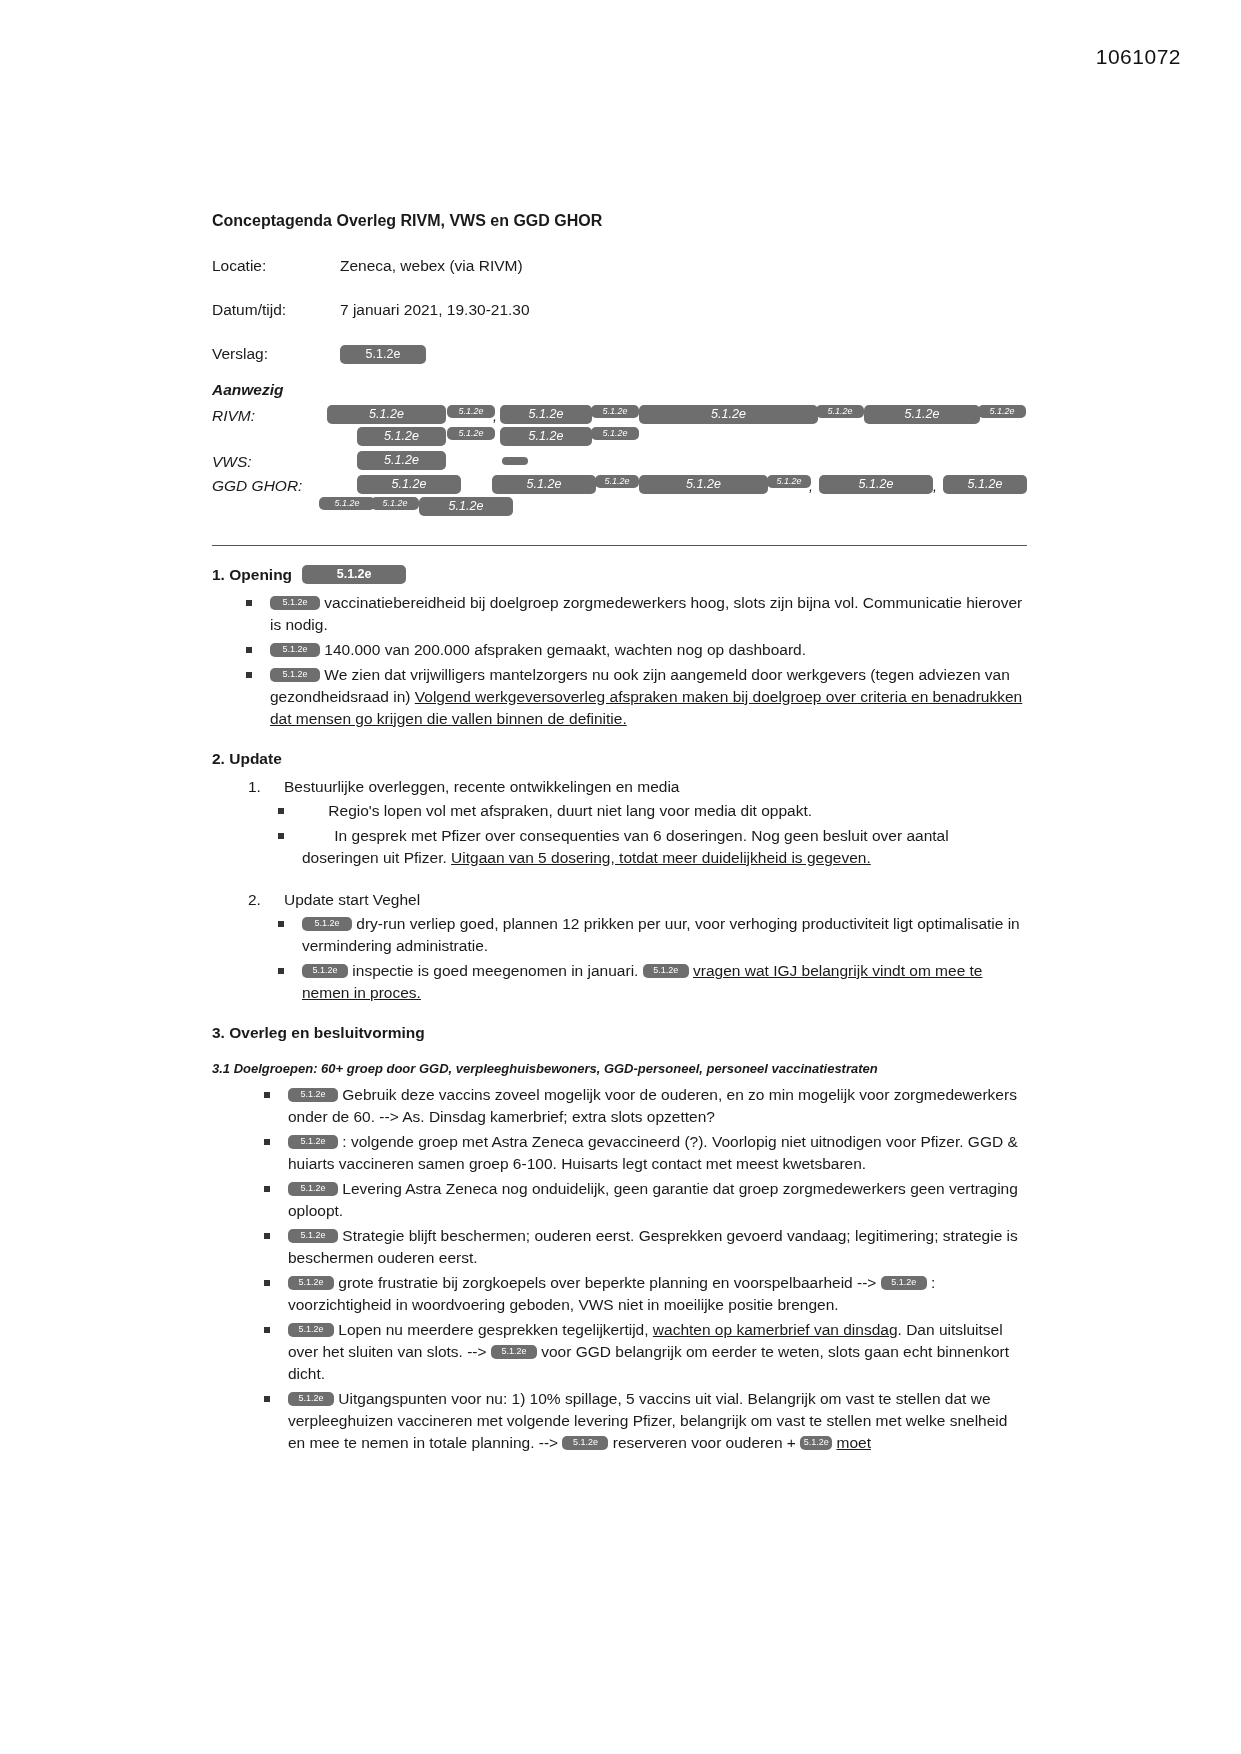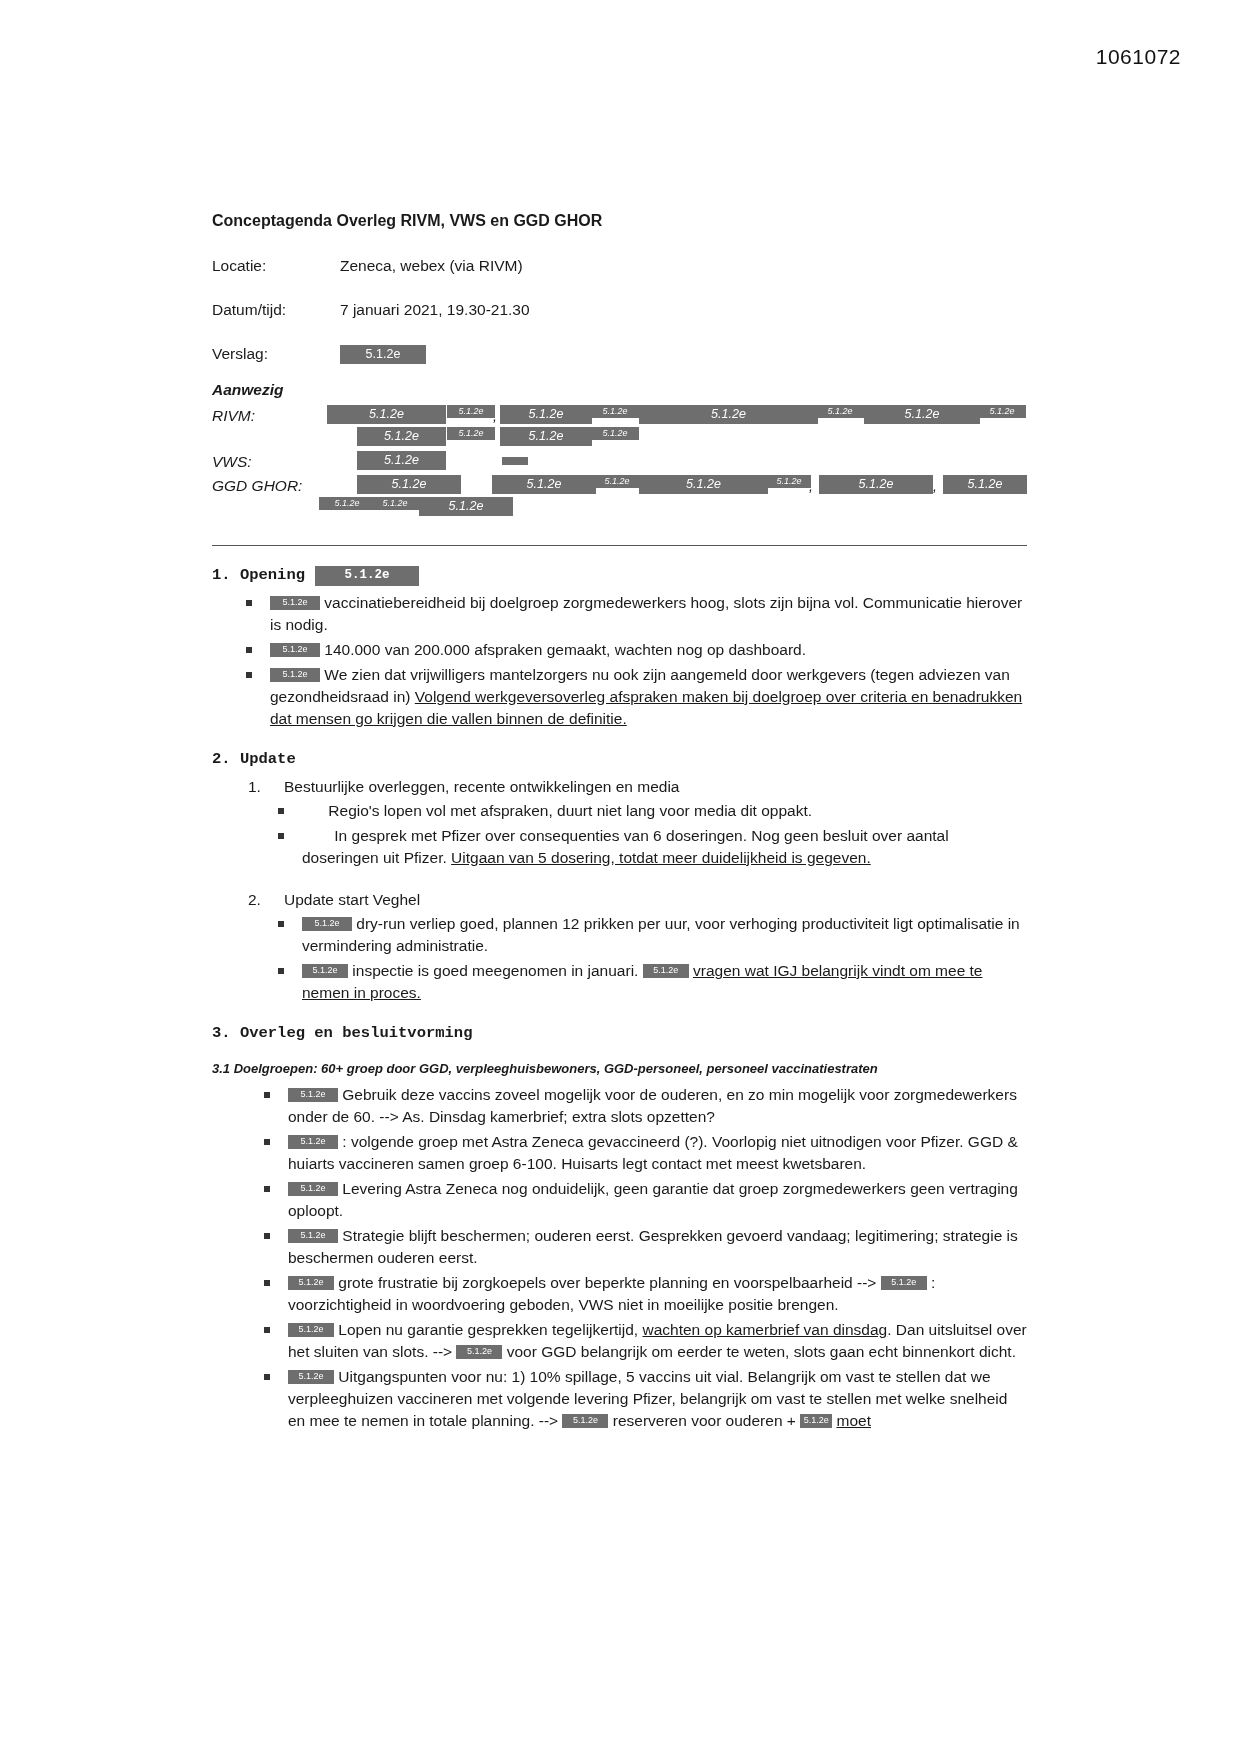--- a/index.html
+++ b/index.html
@@ -53,21 +53,21 @@
   }
   .redact {
     display: inline-block;
     background: #6e6e6e;
     color: #ffffff;
     font-size: 12.5px;
     text-align: center;
     line-height: 1.55;
     vertical-align: middle;
     padding: 0 2px;
-    border-radius: 0;
+    border-radius: 5px;
     overflow: hidden;
     white-space: nowrap;
   }
   .redact.sm {
     font-size: 9px;
     line-height: 1.5;
   }
   .redact.inline {
     font-size: 9px;
     padding: 0 3px;
@@ -110,23 +110,22 @@
     border: none;
     border-top: 1px solid #555;
     margin: 26px 0 18px 0;
     width: 100%;
   }
   h2.sec {
     font-size: 15.5px;
     font-weight: bold;
     margin: 18px 0 6px 0;
     display: flex;
-    align-items: flex-end;
+    align-items: center;
     gap: 10px;
-    font-family: Liberation Mono, monospace;
   }
   h3.subsec {
     font-size: 13px;
     font-style: italic;
     font-weight: bold;
     margin: 16px 0 6px 0;
   }
   ul.bullets {
     list-style: none;
     margin: 0 0 0 28px;
@@ -331,21 +330,21 @@
         <span>Strategie blijft beschermen; ouderen eerst. Gesprekken gevoerd vandaag; legitimering; strategie is beschermen ouderen eerst.</span>
       </li>
       <li>
         <span class="redact inline" style="width:40px;">5.1.2e</span>
         <span>grote frustratie bij zorgkoepels over beperkte planning en voorspelbaarheid --&gt;</span>
         <span class="redact inline" style="width:40px;">5.1.2e</span>
         <span>: voorzichtigheid in woordvoering geboden, VWS niet in moeilijke positie brengen.</span>
       </li>
       <li>
         <span class="redact inline" style="width:40px;">5.1.2e</span>
-        <span>Lopen nu garantie gesprekken tegelijkertijd,</span>
+        <span>Lopen nu meerdere gesprekken tegelijkertijd,</span>
         <span class="u">wachten op kamerbrief van dinsdag</span><span>. Dan uitsluitsel over het sluiten van slots. --&gt;</span>
         <span class="redact inline" style="width:40px;">5.1.2e</span>
         <span> voor GGD belangrijk om eerder te weten, slots gaan echt binnenkort dicht.</span>
       </li>
       <li>
         <span class="redact inline" style="width:40px;">5.1.2e</span>
         <span>Uitgangspunten voor nu: 1) 10% spillage, 5 vaccins uit vial. Belangrijk om vast te stellen dat we verpleeghuizen vaccineren met volgende levering Pfizer, belangrijk om vast te stellen met welke snelheid en mee te nemen in totale planning. --&gt;</span>
         <span class="redact inline" style="width:40px;">5.1.2e</span>
         <span>reserveren voor ouderen +</span>
         <span class="redact inline" style="width:26px;">5.1.2e</span>

